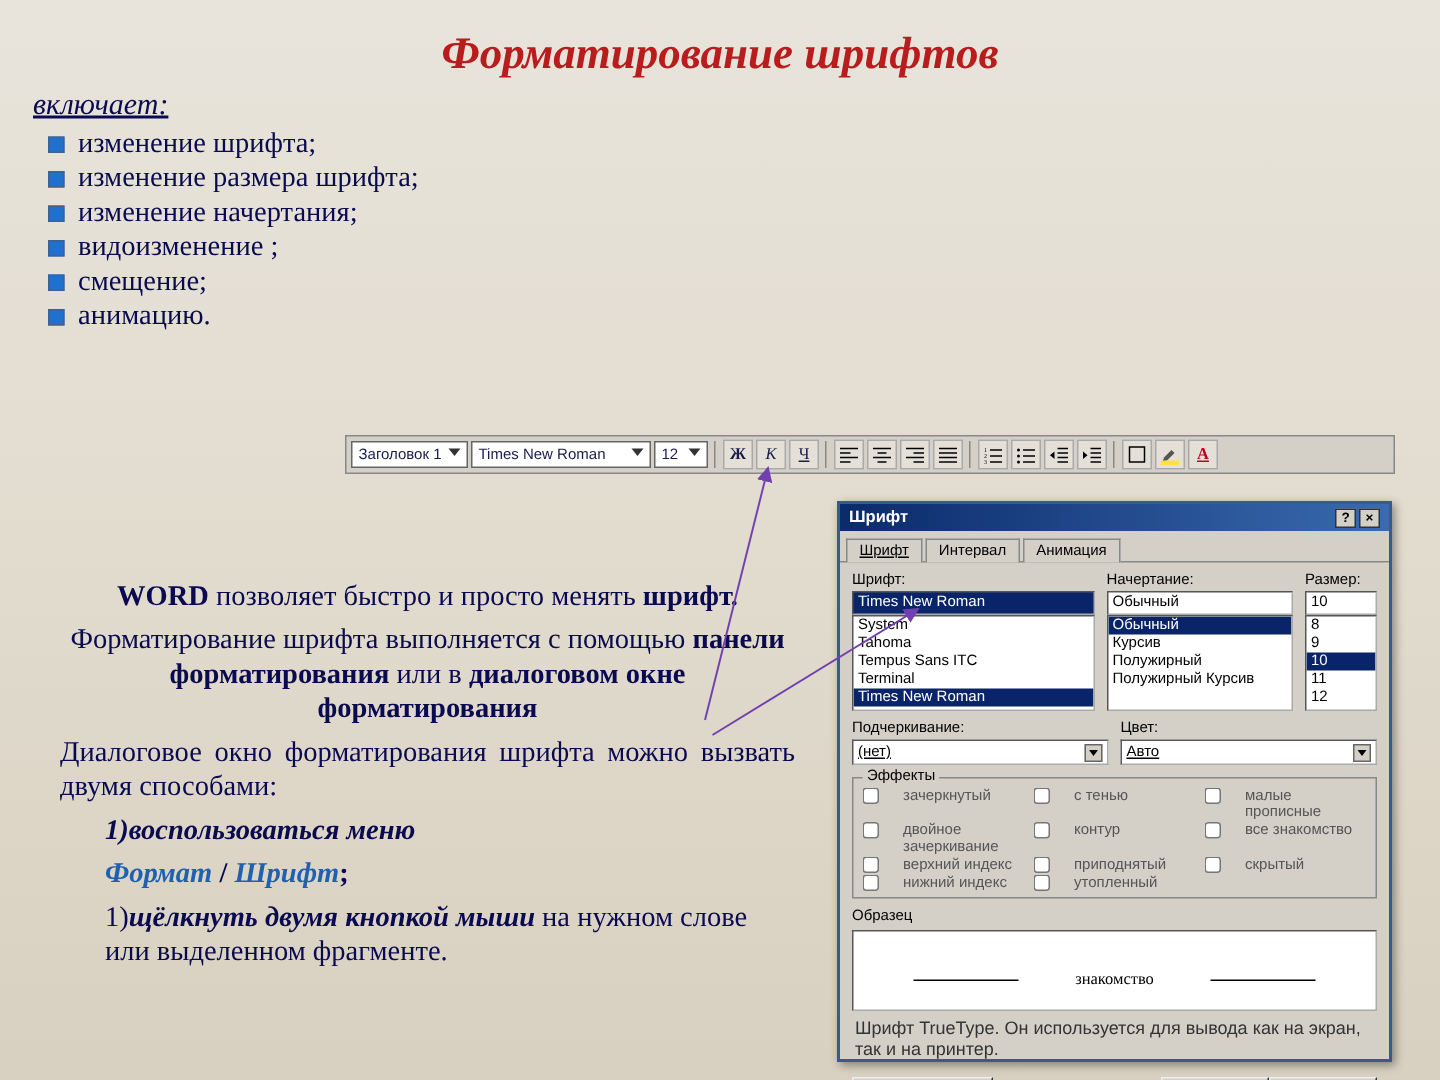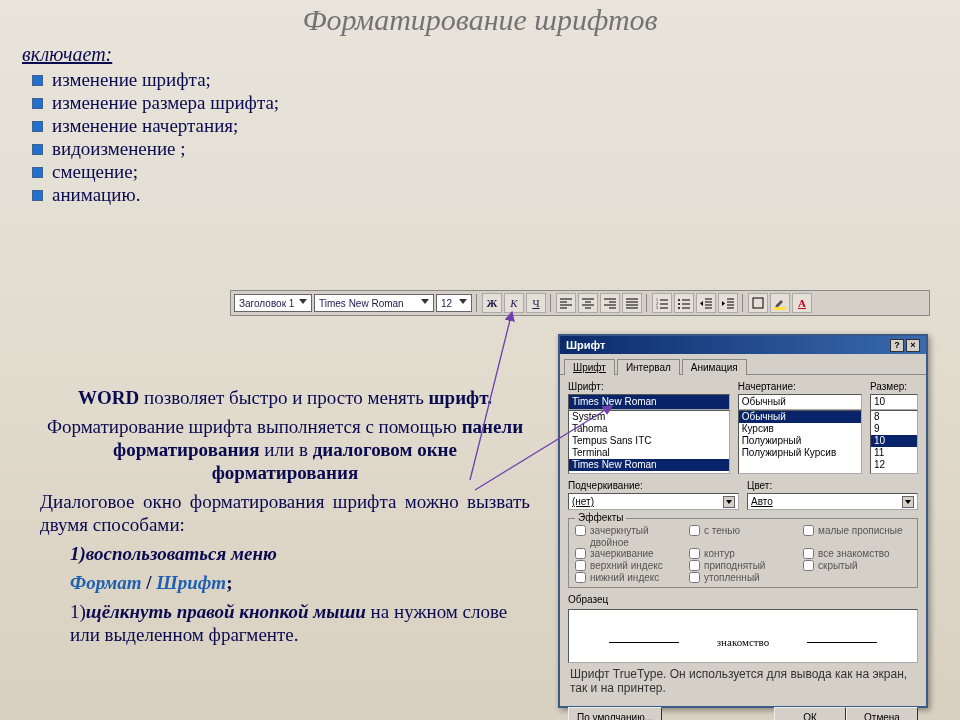--- a/index.html
+++ b/index.html
@@ -9,24 +9,24 @@
     height: 720px;
     background: linear-gradient(180deg, #e8e4db 0%, #e2dccf 50%, #d8d0c0 100%);
     font-family: "Times New Roman", Times, serif;
     color: #1a1a4d;
     position: relative;
     overflow: hidden;
   }
   .title {
     text-align: center;
     font-size: 30px;
-    font-weight: normal;
+    font-weight: bold;
     font-style: italic;
-    padding-top: 3px;
-    color: #737373;
+    padding-top: 19px;
+    color: #b91c1c;
   }
   .content {
     padding: 6px 22px 0 22px;
   }
   .includes {
     font-size: 20px;
     font-style: italic;
     text-decoration: underline;
     color: #0a0a50;
   }
@@ -166,21 +166,21 @@
   .combo {
     background: #fff; border: 1px inset #aaa; height: 17px; display: flex; align-items: center; justify-content: space-between; padding: 0 3px; font-size:10px;text-decoration:underline;
   }
   .combo .arr { width: 12px; height: 12px; background: #d4d0c8; border: 1px solid #666; display:flex;align-items:center;justify-content:center; }
   .combo .arr::after { content:""; border-left:3px solid transparent;border-right:3px solid transparent;border-top:4px solid #000; }
   .group {
     border: 1px solid #888; padding: 6px 6px 4px 6px; margin-top: 8px; position: relative;
   }
   .group .legend { position: absolute; top: -7px; left: 6px; background: #d4d0c8; padding: 0 3px; font-size:10px; }
   .checks { display: grid; grid-template-columns: 1fr 1fr 1fr; gap: 1px 6px; }
-  .chk { display: flex; align-items: flex-end; gap: 4px; font-size: 10px; color:#555; }
+  .chk { display: flex; align-items: flex-start; gap: 16px; font-size: 10px; color:#555; }
   .chk input { width:11px; height:11px; margin:0; }
   .sample {
     border: 1px inset #aaa; background: #fff; height: 54px; margin-top: 4px; text-align: center; padding-top: 26px; font-family: "Times New Roman", serif; font-size: 11px; position:relative;
   }
   .sample::before, .sample::after {
     content:""; position:absolute; width:70px; height:1px; background:#000; top:32px;
   }
   .sample::before { left: 40px; }
   .sample::after { right: 40px; }
   .dlg-hint { font-size: 12px; color: #333; margin-top: 4px; padding-left:2px; }
@@ -219,21 +219,21 @@
   </p>
   <p class="tc2">
     <span>Форматирование шрифта выполняется с помощью </span><span class="b">панели форматирования</span><span> или в </span><span class="b">диалоговом окне форматирования</span>
   </p>
   <p class="tc3">Диалоговое окно форматирования шрифта можно вызвать двумя способами:</p>
   <p class="tc4">1)воспользоваться меню</p>
   <p class="tc4a">
     <span class="blue">Формат</span><span style="color:#0a0a50;font-style:normal"> / </span><span class="blue">Шрифт</span><span style="color:#0a0a50;font-style:normal">;</span>
   </p>
   <p class="tc5">
-    <span>1)</span><span class="bi">щёлкнуть правой кнопкой мыши</span><span> на нужном слове или выделенном фрагменте.</span>
+    <span>1)</span><span class="bi">щёлкнуть двумя кнопкой мыши</span><span> на нужном слове или выделенном фрагменте.</span>
   </p>
 </div>
 
 <div class="toolbar">
   <div class="tb-combo" style="width:78px">
       <span>Заголовок 1</span>
       <span class="arr"></span>
     </div>
   <div class="tb-combo" style="width:120px">
       <span>Times New Roman</span>

